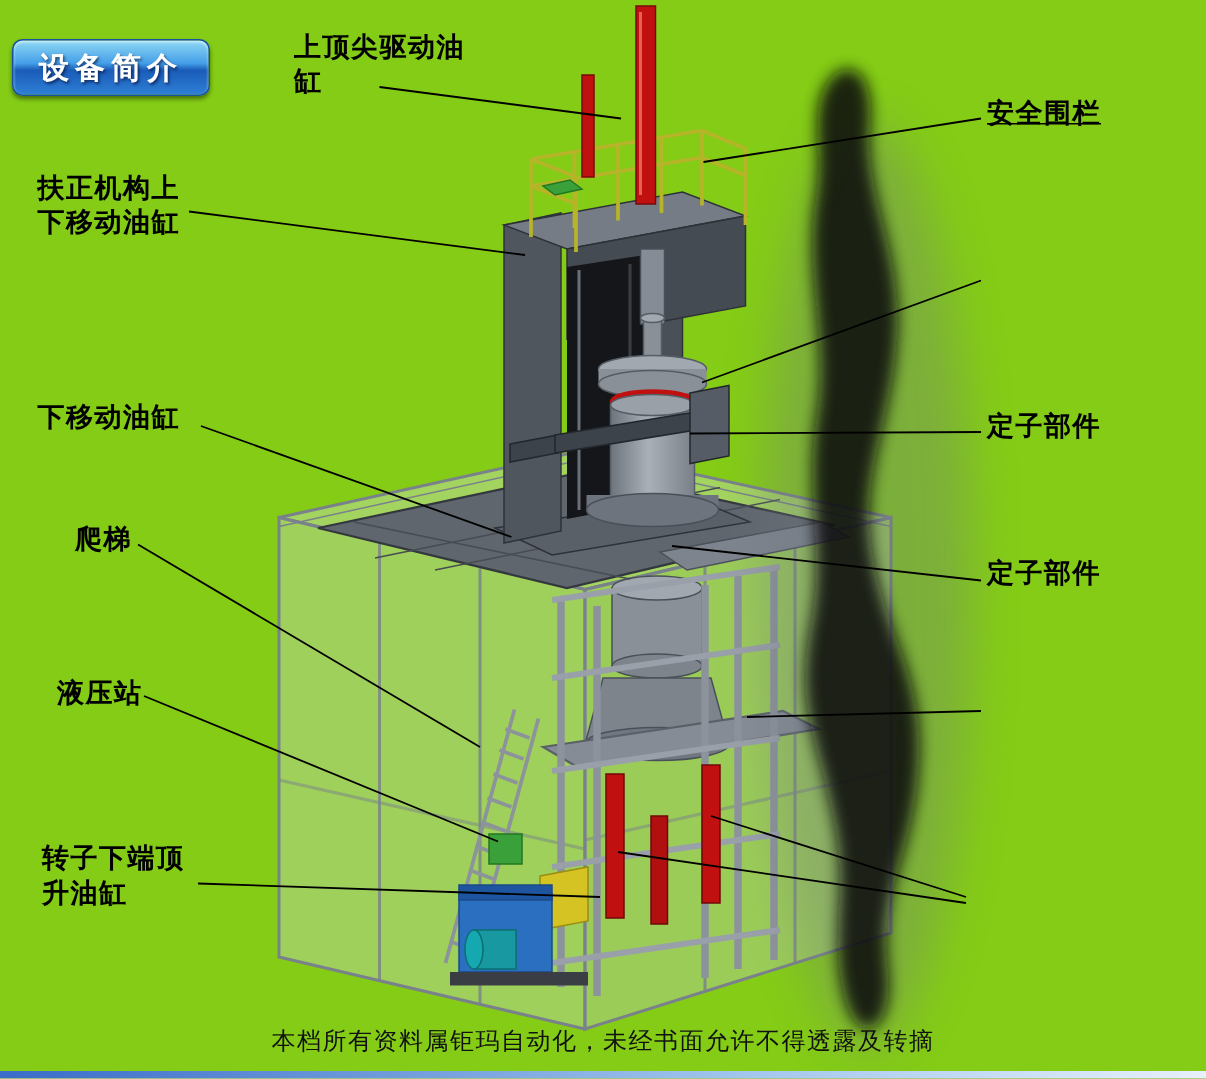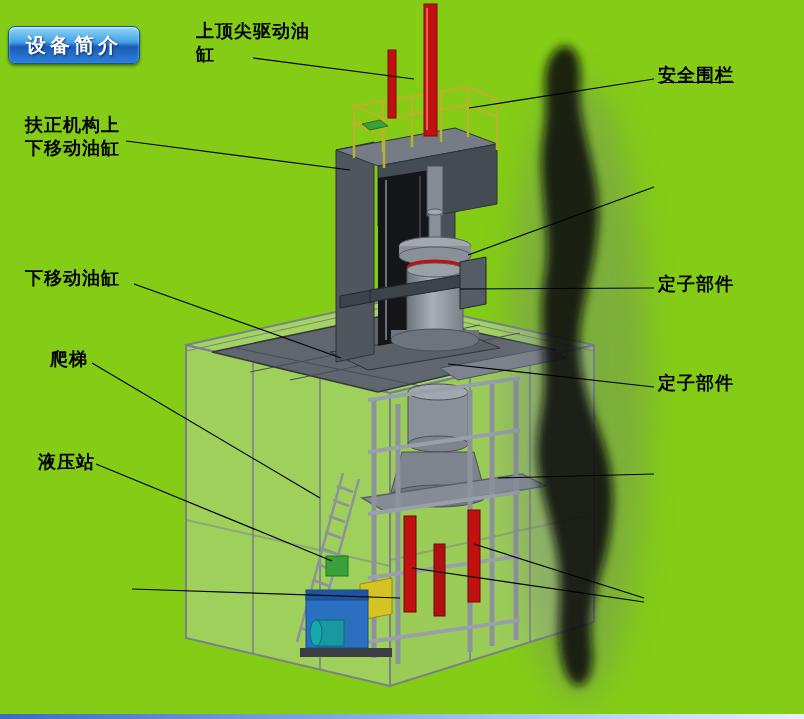--- a/index.html
+++ b/index.html
@@ -215,17 +215,20 @@
   <div class="label" style="left:196px;top:20px;">上顶尖驱动油
 缸</div>
   <div class="label" style="left:658px;top:64px;text-decoration:underline;">安全围栏</div>
   <div class="label" style="left:25px;top:114px;">扶正机构上
 下移动油缸</div>
   <div class="label" style="left:25px;top:267px;">下移动油缸</div>
   <div class="label" style="left:658px;top:273px;">定子部件</div>
   <div class="label" style="left:50px;top:348px;">爬梯</div>
   <div class="label" style="left:658px;top:373px;font-family:Liberation Mono, monospace;">定子部件</div>
   <div class="label" style="left:38px;top:451px;">液压站</div>
-
+  <div class="label" style="left:28px;top:561px;">转子下端顶
+升油缸</div>
+
+  <div class="footer">本档所有资料属钜玛自动化，未经书面允许不得透露及转摘</div>
 
   <div class="bottom-strip"></div>
 
 </div>
 
 </body></html>

